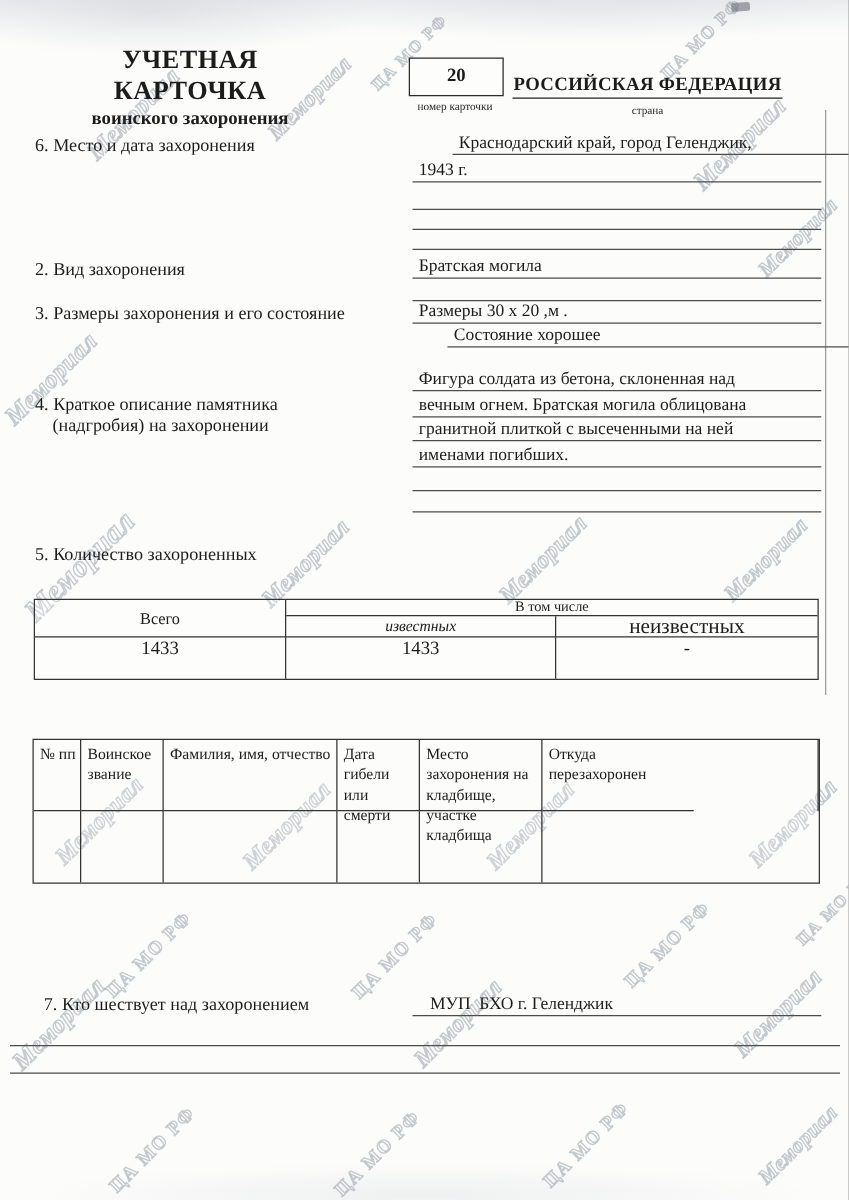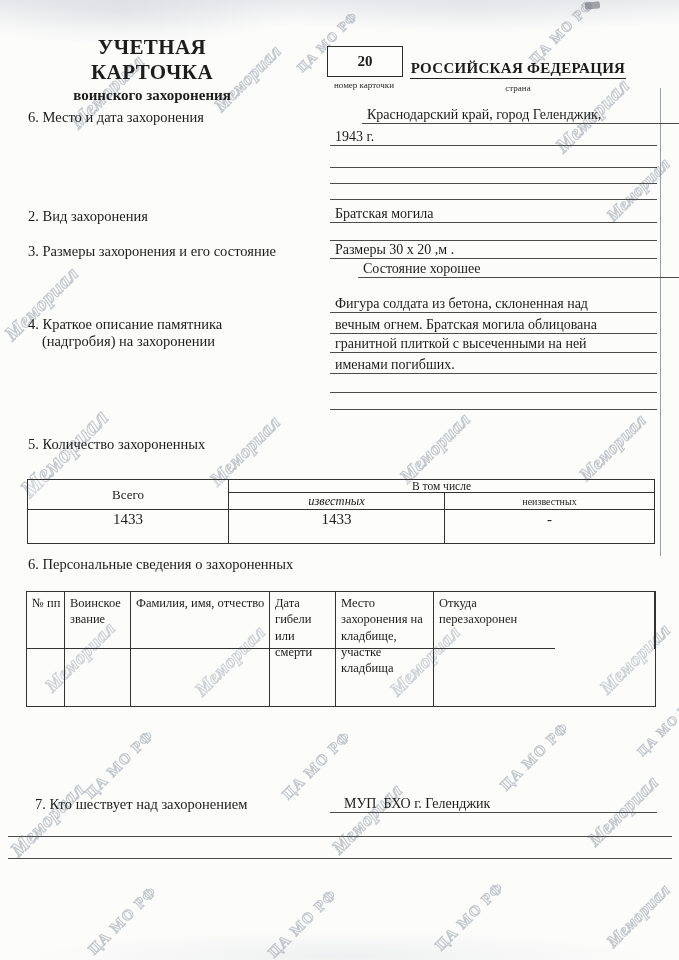--- a/index.html
+++ b/index.html
@@ -51,21 +51,21 @@
   .t5{left:27px;top:455px;width:626px;display:grid;
       grid-template-columns:201px 216px 209px;
       grid-template-rows:13px 17px 33px;
       border:1.2px solid #333;background:rgba(255,255,255,.25);margin-top:24px;}
   .t5 .c{border-right:1px solid #333;border-bottom:1px solid #333;
          display:flex;justify-content:center;box-sizing:border-box;}
   .t5 .total-h{grid-column:1;grid-row:1/3;align-items:center;font-size:13px;}
   .t5 .group-h{grid-column:2/4;grid-row:1;border-right:none;align-items:center;
                font-size:11.5px;line-height:12px;}
   .t5 .known-h{grid-column:2;grid-row:2;align-items:center;font-size:12.5px;font-style:italic;}
-  .t5 .unknown-h{grid-column:3;grid-row:2;border-right:none;align-items:center;font-size:10px;}
+  .t5 .unknown-h{grid-column:3;grid-row:2;border-right:none;align-items:center;font-size:17px;}
   .t5 .v{border-bottom:none;align-items:flex-start;font-size:15px;padding-top:1px;}
   .t5 .v3{border-right:none;}
   
   .t6{left:26px;top:591px;width:628px;display:grid;
       grid-template-columns:38px 66px 139px 66px 98px 121px 100px;
       grid-template-rows:57px 57px;
       border:1.2px solid #333;background:rgba(255,255,255,.2);}
   .t6 .c{border-right:1px solid #333;border-bottom:1px solid #333;box-sizing:border-box;
          font-size:12.5px;line-height:1.3;padding:3px 3px 0 5px;}
   .t6 .last{border-right:none;}
@@ -156,21 +156,20 @@
   <div class="abs t5">
     <div class="c total-h">Всего</div>
     <div class="c group-h">В том числе</div>
     <div class="c known-h">известных</div>
     <div class="c unknown-h">неизвестных</div>
     <div class="c v">1433</div>
     <div class="c v">1433</div>
     <div class="c v v3">-</div>
   </div>
 
-  <div class="abs q-label" style="top:556px;">6. Персональные сведения о захороненных</div>
   <div class="abs t6">
     <div class="c">№ пп</div>
     <div class="c">Воинское звание</div>
     <div class="c">Фамилия, имя, отчество</div>
     <div class="c">Дата гибели или смерти</div>
     <div class="c">Место захоронения на кладбище, участке кладбища</div>
     <div class="c last">Откуда перезахоронен</div>
     <div class="c body"></div>
     <div class="c body"></div>
     <div class="c body"></div>

